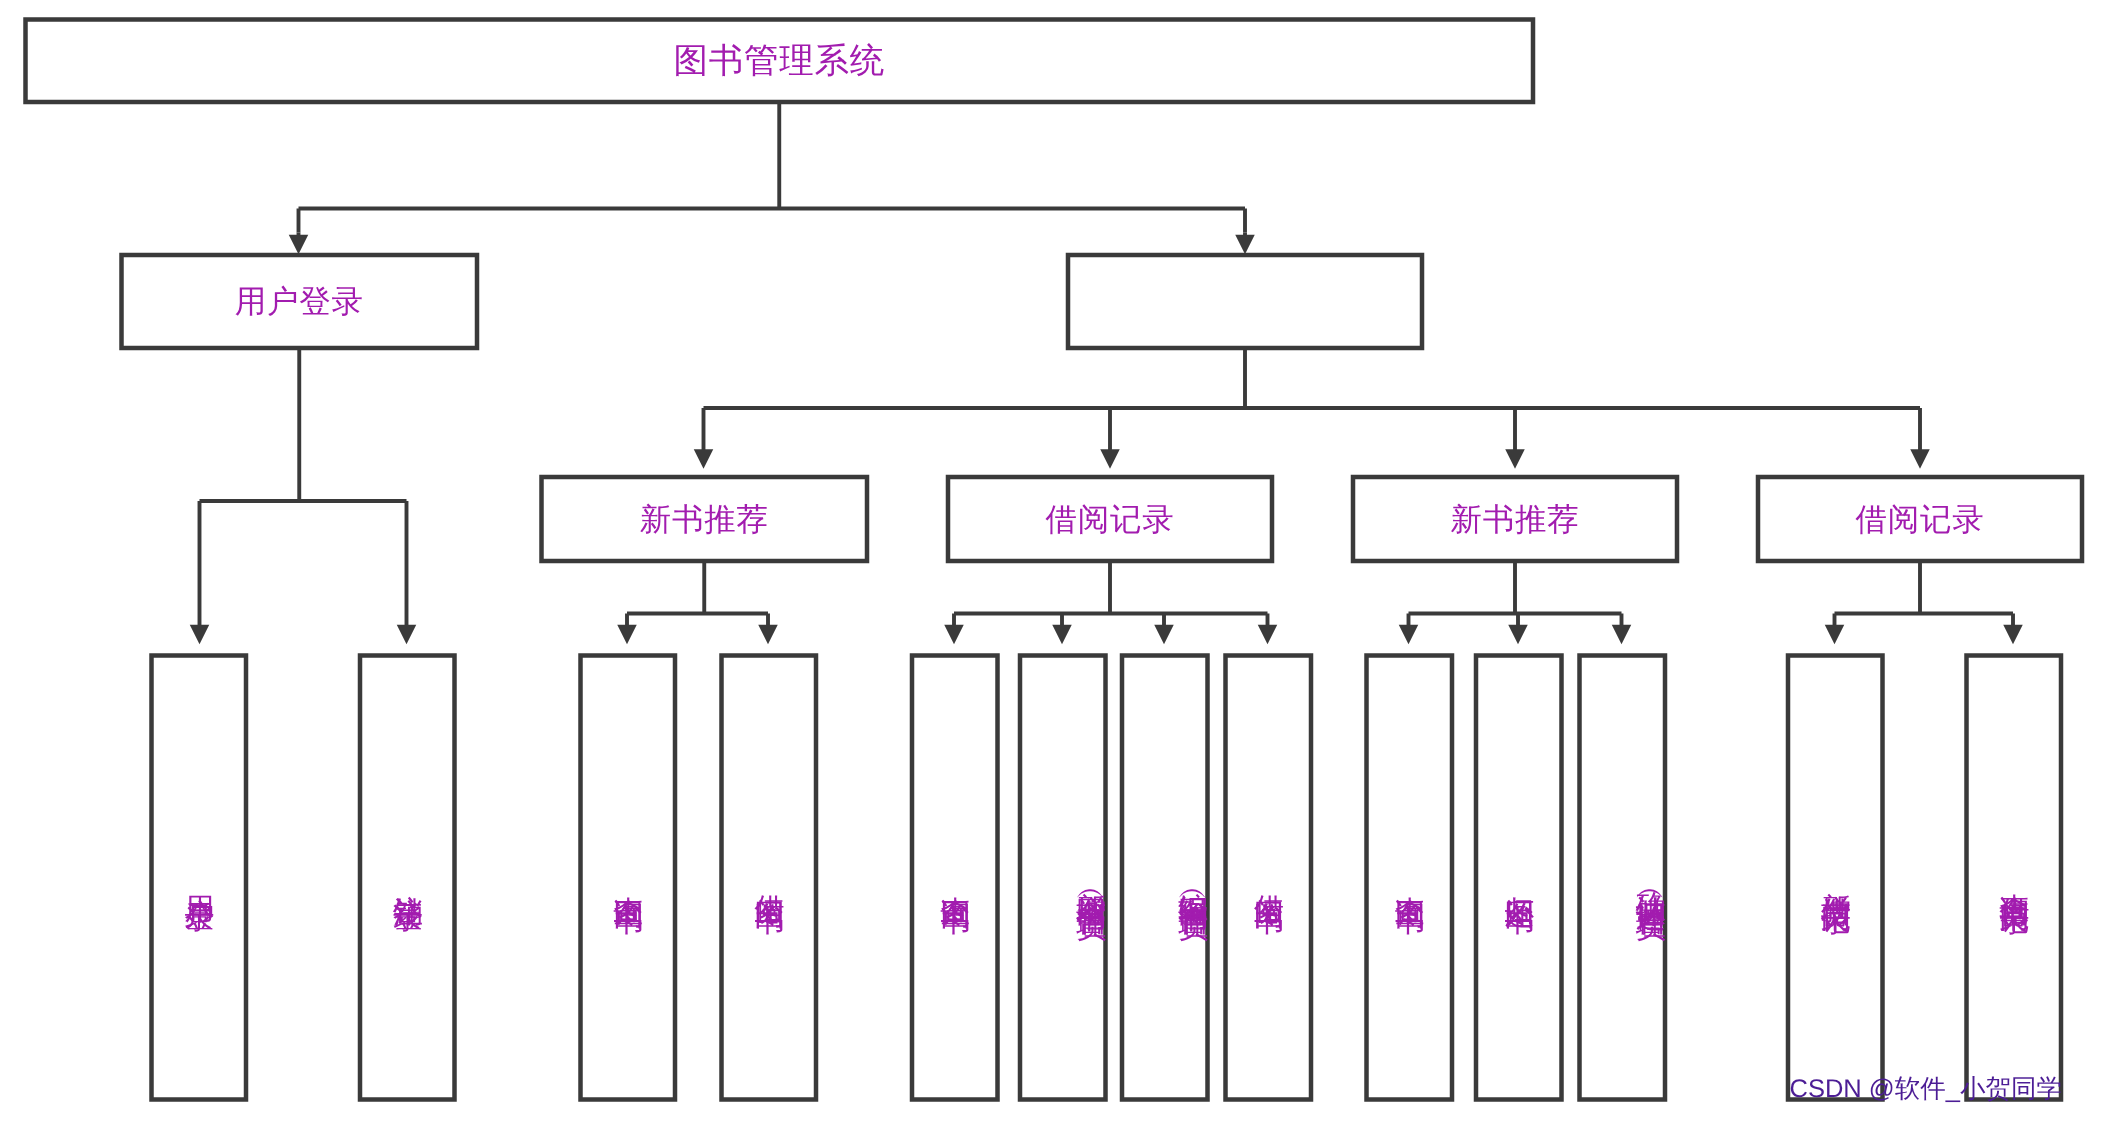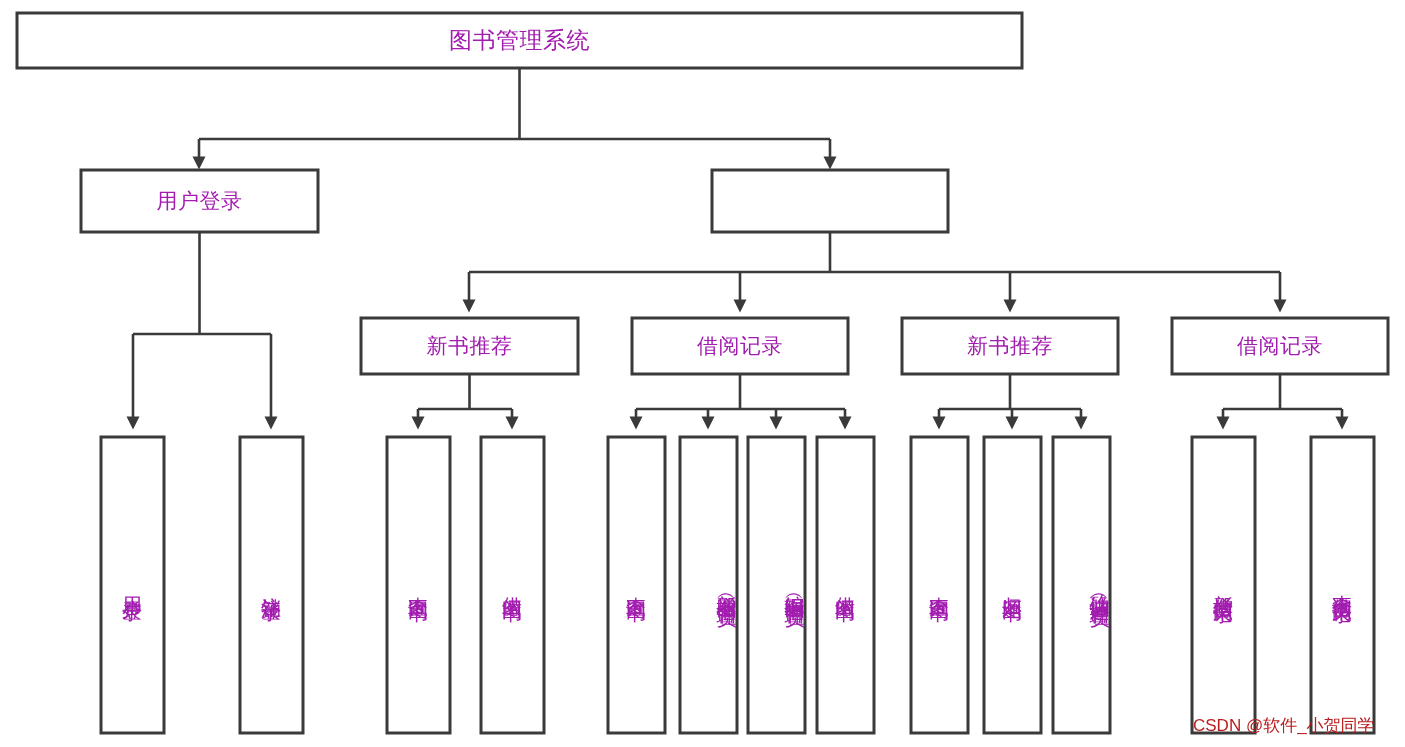--- a/index.html
+++ b/index.html
@@ -59,21 +59,21 @@
     justify-content: center;
     font-size: 20px;
     letter-spacing: 2px;
     line-height: 1;
   }
   .watermark {
     position: absolute;
     left: 1193px;
     top: 714px;
     font-size: 17px;
-    color: #b91c1c;
+    color: #4c1d95;
     white-space: nowrap;
     font-family: "Liberation Sans", "DejaVu Sans", sans-serif;
   }
 </style>
 </head>
 <body>
 
 <div id="diagram-root">
 
   <svg class="canvas" viewBox="0 0 1405 747">

